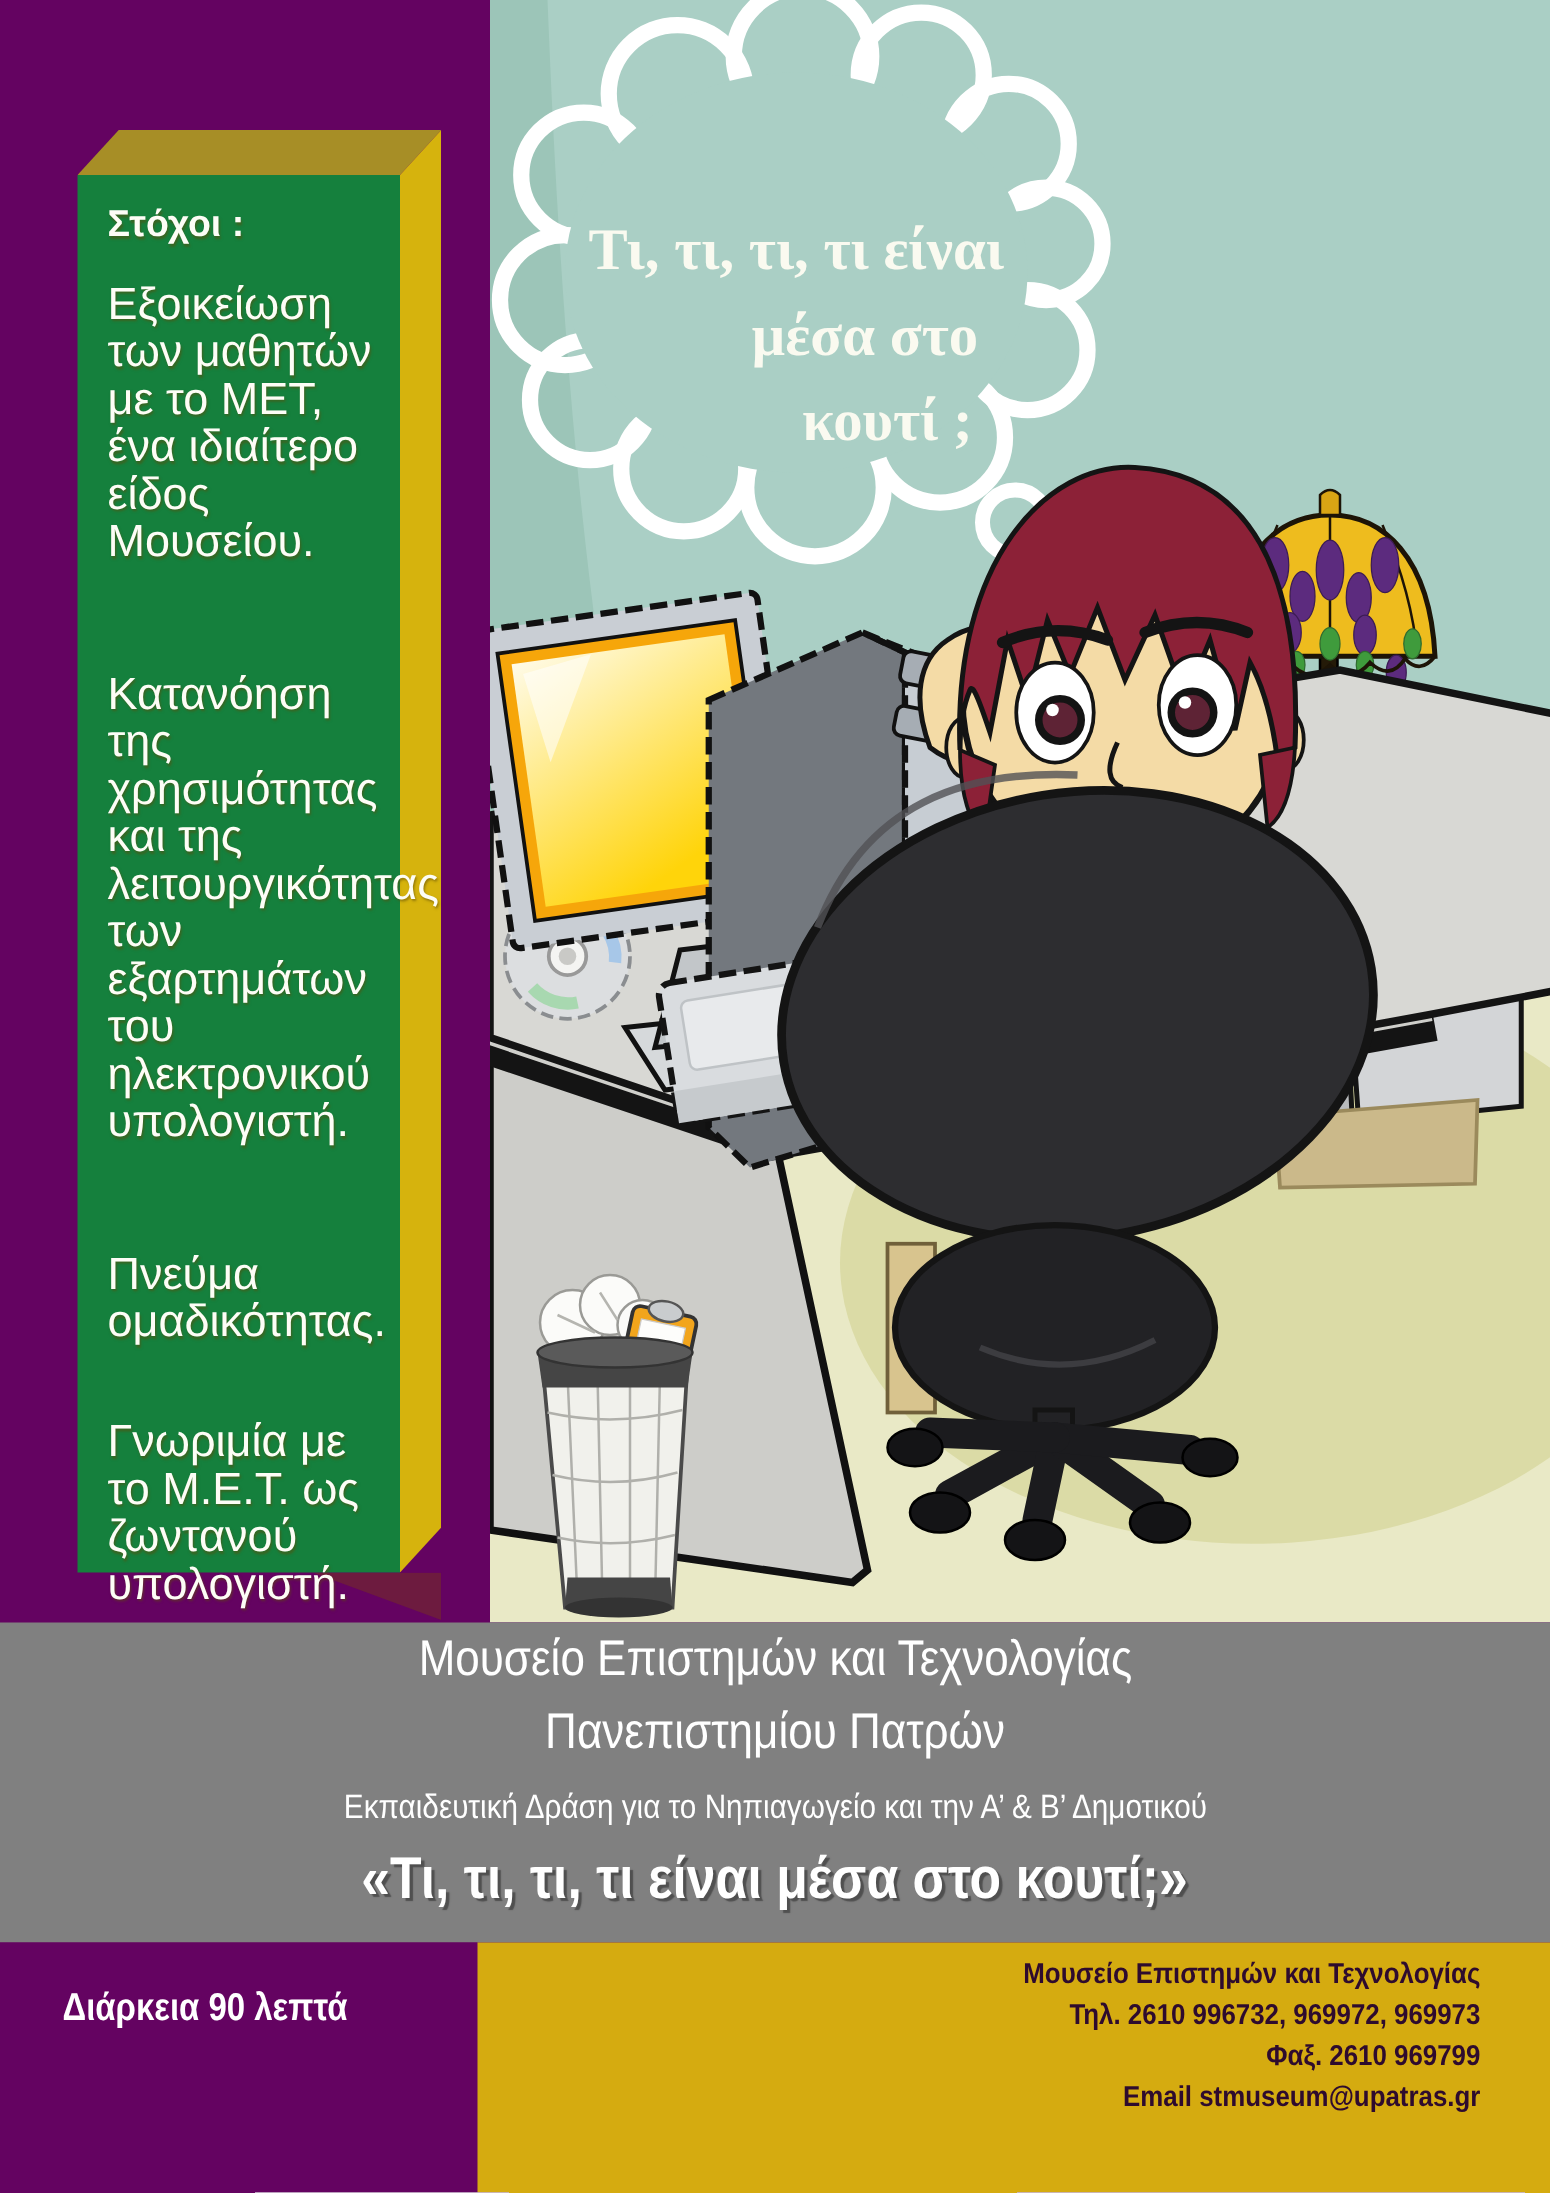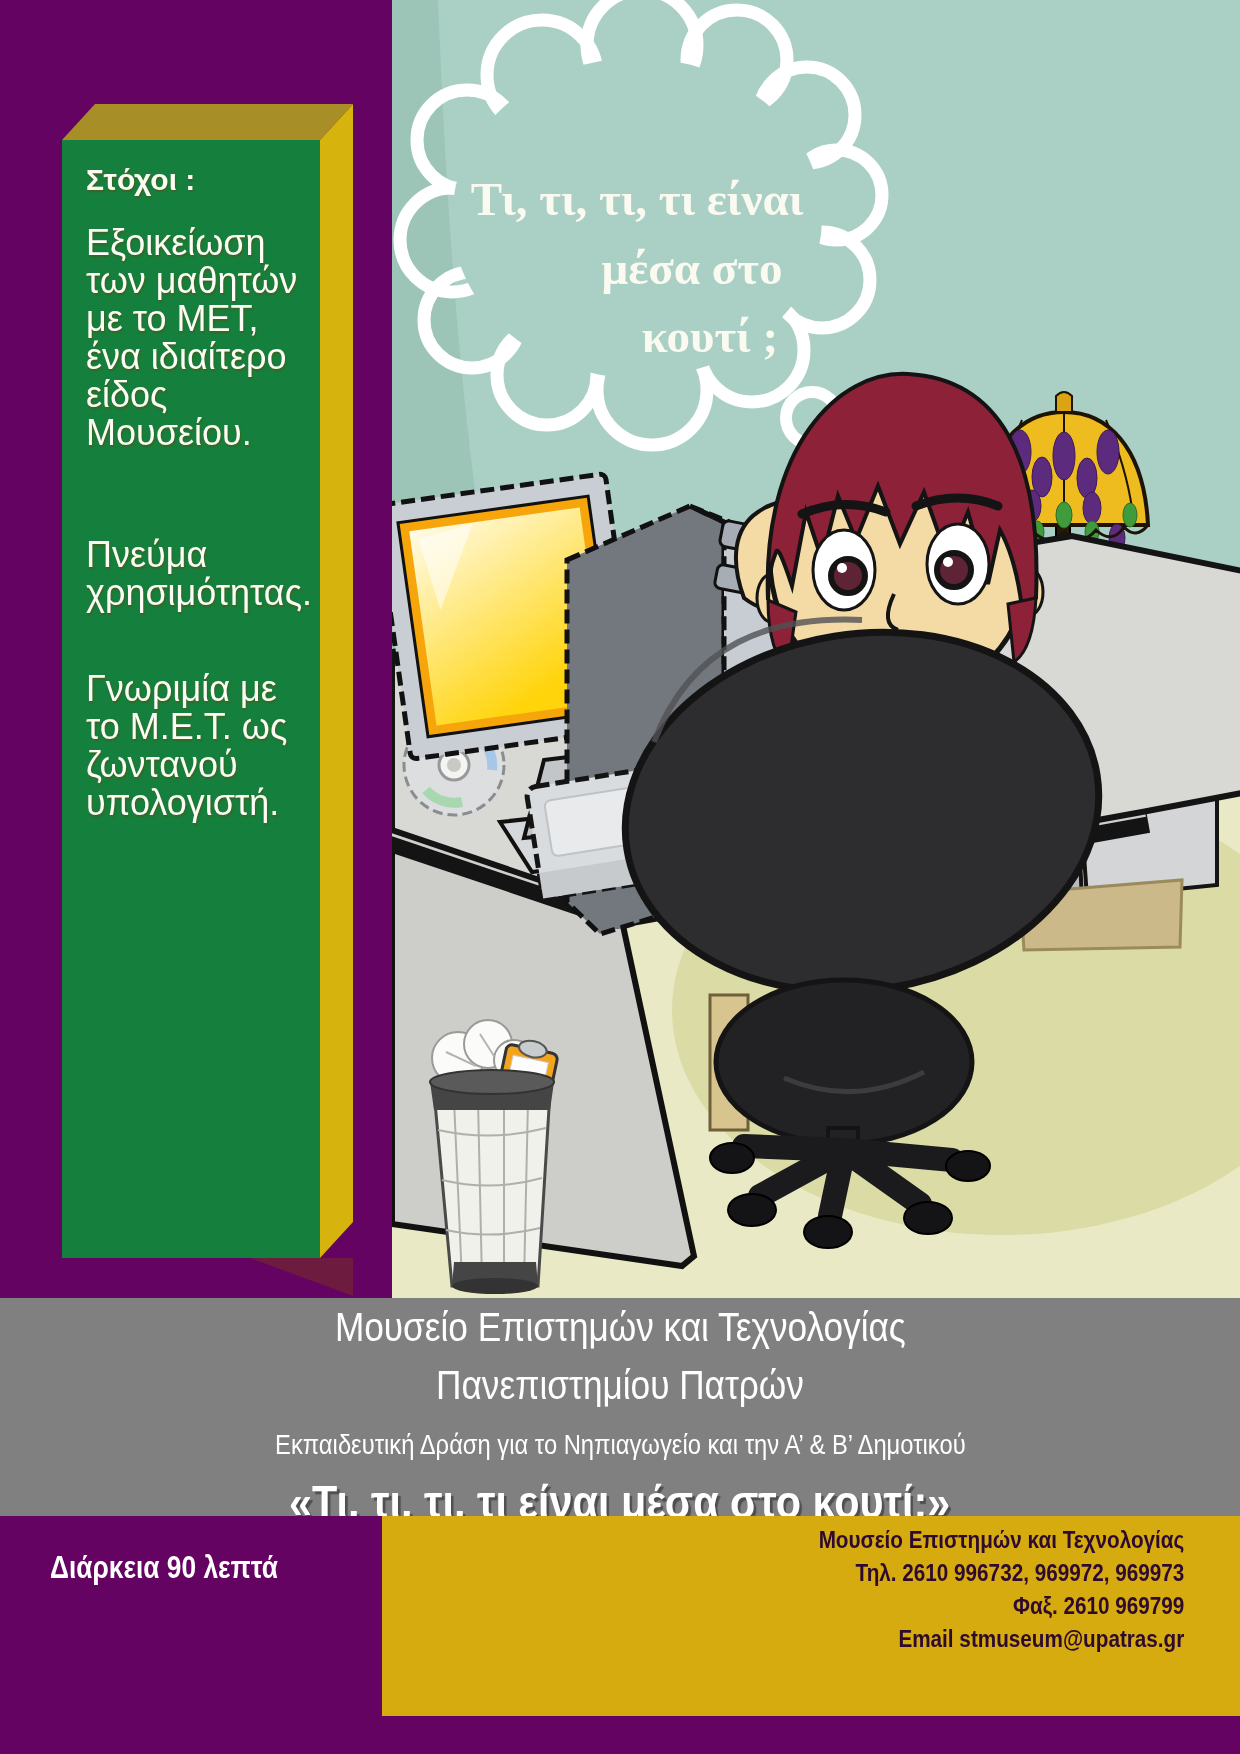--- a/index.html
+++ b/index.html
@@ -27,21 +27,21 @@
   
   .band{position:absolute;left:0;top:1298px;width:1240px;height:256px;background:#808080;
         color:#fff;display:flex;flex-direction:column;align-items:center;}
   .band > div{transform:scaleX(.88);white-space:nowrap;}
   .band-t1{margin-top:6px;font-size:40px;line-height:46px;}
   .band-t2{margin-top:12px;font-size:40px;line-height:46px;}
   .band-sub{margin-top:22px;font-size:27px;line-height:30px;}
   .band-main{margin-top:16px;font-size:47px;line-height:52px;font-weight:bold;
              text-shadow:3px 3px 1px #4f4f4f;}
   
-  .footer{position:absolute;left:0;top:1516px;width:1240px;height:200px;}
+  .footer{position:absolute;left:0;top:1554px;width:1240px;height:200px;}
   .footer-left{position:absolute;left:0;top:0;width:382px;height:200px;background:#640361;}
   .duration{position:absolute;left:50px;top:34px;color:#fff;font-size:31px;font-weight:bold;
             transform:scaleX(.85);transform-origin:0 0;white-space:nowrap;}
   .footer-right{position:absolute;left:382px;top:0;width:858px;height:200px;background:#d5ab10;}
   .contact{position:absolute;right:56px;top:8px;text-align:right;color:#2e0b2e;
            font-size:23px;line-height:33px;font-weight:bold;
            transform:scaleX(.9);transform-origin:100% 0;white-space:nowrap;}
 </style>
 </head>
 <body>
@@ -235,21 +235,22 @@
     </svg>
   </div>
 
   <div>
     <div class="box-top"></div>
     <div class="box-right"></div>
     <div class="box-fold"></div>
     <div class="box-face">
       <h2>Στόχοι :</h2>
       <p class="g1">Εξοικείωση των μαθητών με το ΜΕΤ, ένα ιδιαίτερο είδος Μουσείου.</p>
-      <p class="g3">Πνεύμα χρησιμότητας.</p>
+      <p class="g2">Κατανόηση  της χρησιμότητας και της λειτουργικότητας των εξαρτημάτων του ηλεκτρονικού υπολογιστή.</p>
+      <p class="g3">Πνεύμα ομαδικότητας.</p>
       <p class="g5">Γνωριμία με το Μ.Ε.Τ. ως ζωντανού υπολογιστή.</p>
     </div>
   </div>
 
   <div class="band">
     <div class="band-t1">Μουσείο Επιστημών και Τεχνολογίας</div>
     <div class="band-t2">Πανεπιστημίου Πατρών</div>
     <div class="band-sub">Εκπαιδευτική Δράση για το Νηπιαγωγείο και την Α’ &amp; Β’ Δημοτικού</div>
     <div class="band-main">«Τι, τι, τι, τι είναι μέσα στο κουτί;»</div>
   </div>

